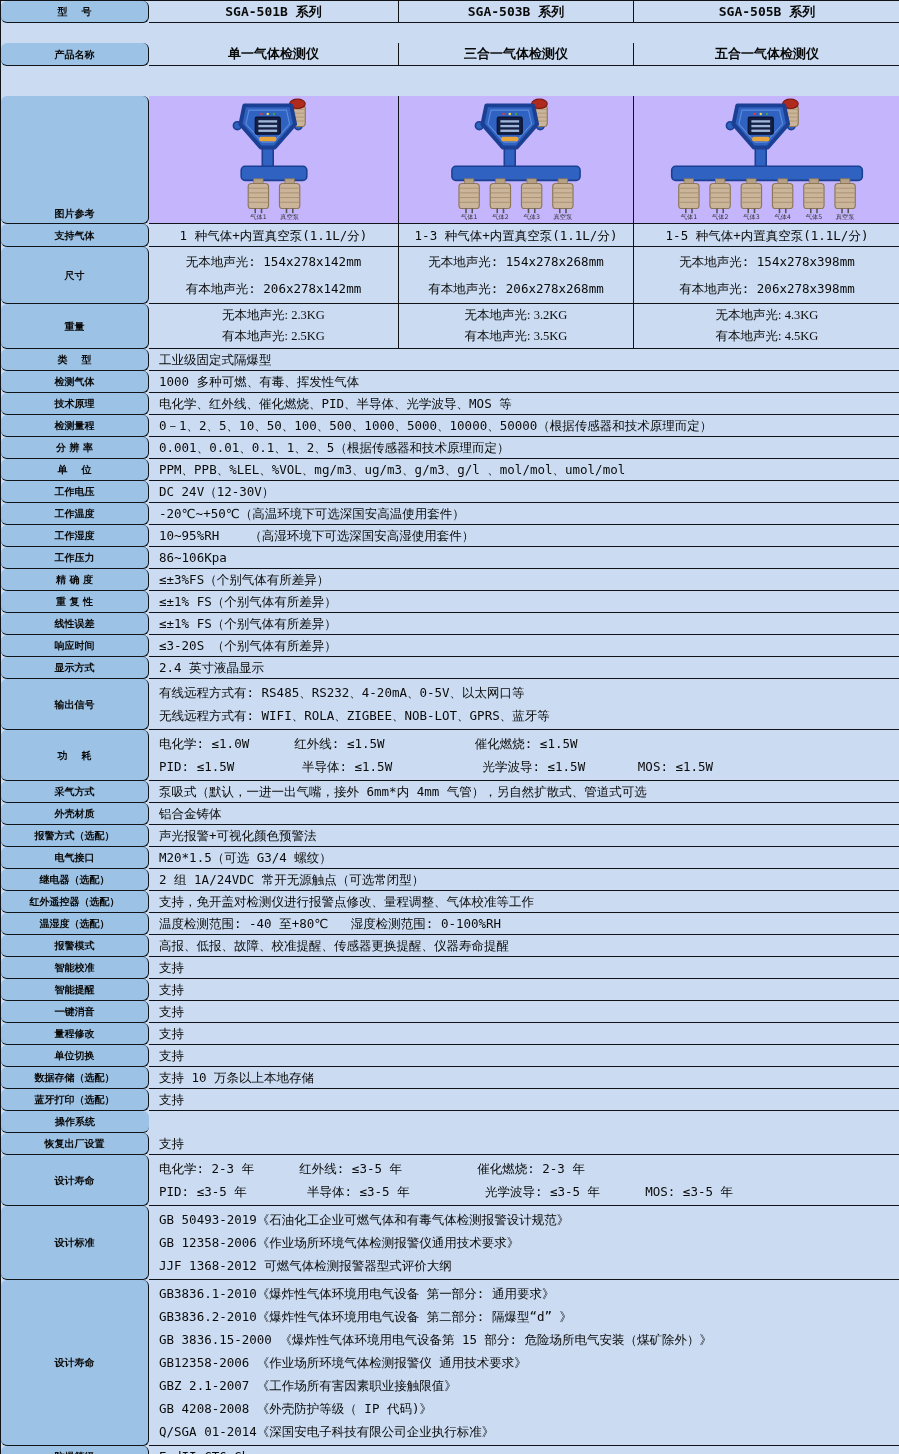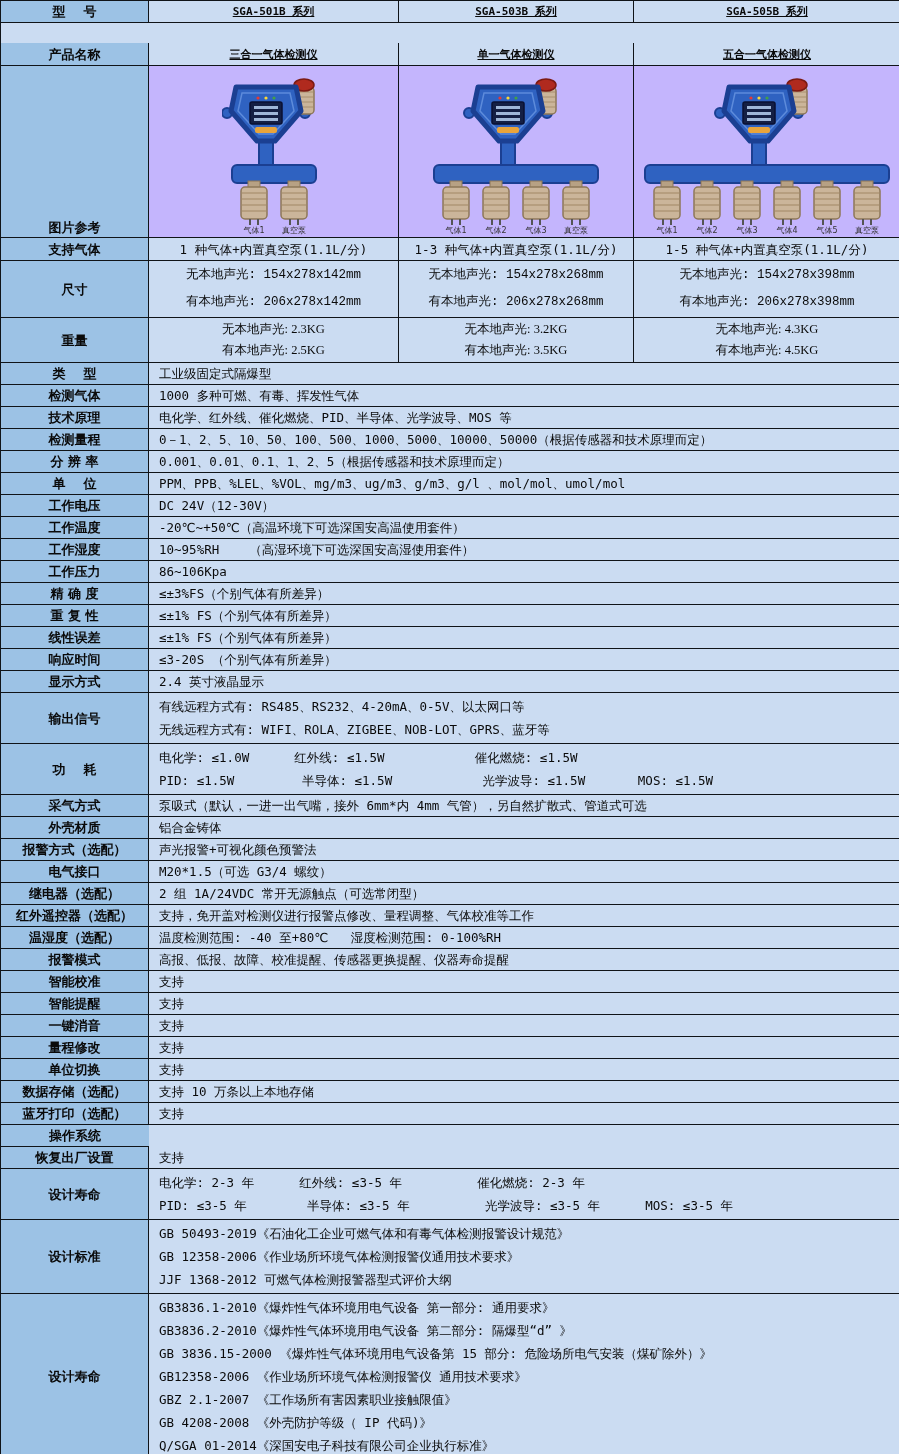--- a/index.html
+++ b/index.html
@@ -29,39 +29,40 @@
     display:flex;
     flex-direction:column;
     justify-content:center;
     overflow:hidden;
   }
   .row .cell:last-child{border-right:none;}
   .cell.label{
     background:var(--label-bg);
     font-family:"DejaVu Sans","Liberation Sans",sans-serif;
     font-weight:bold;
-    font-size:13px;
+    font-size:10px;
     align-items:center;
     text-align:center;
     white-space:pre-wrap;
     line-height:15px;
     padding:1px 2px;
+    border-radius:6px;
   }
   .cell.val{background:var(--val-bg);font-size:12.5px;}
   .cell.val.white{background:#c4b5fd;}
   .cell.center{align-items:center;text-align:center;}
   .cell.left{align-items:flex-start;text-align:left;padding-left:10px;padding-right:6px;}
-  .cell.hdr{font-weight:bold;font-size:11px;text-decoration:underline;}
+  .cell.hdr{font-weight:bold;font-size:13px;}
   .vline{white-space:pre-wrap;line-height:21px;}
   .r-model{min-height:22px;}
   .r-product{min-height:23px;margin-top:20px;}
-  .r-image{height:172px;}
+  .r-image{height:128px;margin-top:30px;}
   .r-image .cell{justify-content:flex-end;align-items:center;padding-bottom:2px;}
   .tr-0 .cell{min-height:23px;}
-  .tr-1 .vline{line-height:27px;font-family:Liberation Mono, monospace;}
+  .tr-1 .vline{line-height:27px;}
   .tr-2 .vline{line-height:21px;font-family:Liberation Serif, serif;}
   .tr-1 .cell.val,.tr-2 .cell.val{padding:1px 0;}
   .cols2 .cell{min-height:22px;}
   .cols2 .cell.val.multi{padding-top:2px;padding-bottom:2px;text-align:right;}
   .cols2 .multi .vline{line-height:23px;}
   svg text{font-family:"DejaVu Sans","Liberation Sans",sans-serif;}
 </style>
 </head>
 <body>
 
@@ -69,22 +70,22 @@
 
   <div class="row cols4 r-model">
     <div class="cell label">型    号</div>
     <div class="cell val center hdr">SGA-501B 系列</div>
     <div class="cell val center hdr">SGA-503B 系列</div>
     <div class="cell val center hdr">SGA-505B 系列</div>
   </div>
 
   <div class="row cols4 r-product">
     <div class="cell label">产品名称</div>
+    <div class="cell val center hdr">单一气体检测仪</div>
     <div class="cell val center hdr">三合一气体检测仪</div>
-    <div class="cell val center hdr">单一气体检测仪</div>
     <div class="cell val center hdr">五合一气体检测仪</div>
   </div>
 
   <div class="row cols4 r-image">
     <div class="cell label">图片参考</div>
     <div class="cell val white">
         <svg id="dev0" viewBox="0 0 104 160" width="104" height="160">
           <rect x="37" y="62" width="14" height="32" fill="#2f62c1" stroke="#1b3f92" stroke-width="2"></rect>
           <rect x="10" y="90" width="84" height="18" rx="5" fill="#2f62c1" stroke="#1b3f92" stroke-width="2"></rect>
           <circle cx="5" cy="38" r="5" fill="#2f62c1" stroke="#1b3f92" stroke-width="2"></circle>

